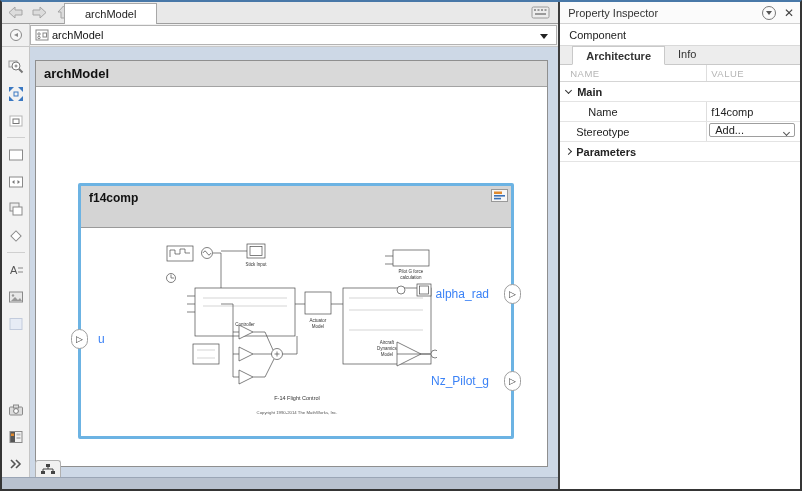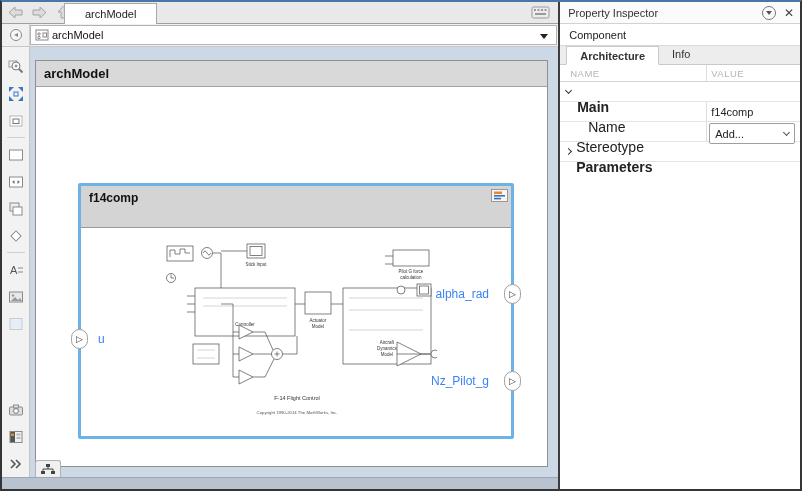--- a/index.html
+++ b/index.html
@@ -71,36 +71,36 @@
   .port-label{ position:absolute; font-size:12px; color:#3b82f6; z-index:2;}
   .thumb{ position:absolute; left:66px; top:52px; }
   
   .inspector{ width:243px; height:100%; background:#fff; border-left:2px solid #3c3c3c; display:flex; flex-direction:column; font-size:11px; color:#222;}
   .pi-title{ height:22px; flex:none; border-bottom:1px solid #d2d2d2; display:flex; align-items:center; padding:0 6px 0 8px; background:#fbfbfb;}
   .pi-title-text{ flex:1; font-size:11px; color:#333;}
   .pi-circle-caret{ width:14px; height:14px; border:1px solid #777; border-radius:50%; display:flex; align-items:center; justify-content:center; margin-right:8px;}
   .pi-circle-caret i{ width:0;height:0;border-left:3px solid transparent;border-right:3px solid transparent;border-top:4px solid #555;}
   .pi-close{ font-size:12px; color:#444; line-height:1;}
   .pi-object{ height:22px; flex:none; border-bottom:1px solid #d9d9d9; display:flex; align-items:center; padding-left:9px;}
-  .pi-tabs{ height:19px; flex:none; background:#ededed; border-bottom:1px solid #c9c9c9; display:flex; align-items:flex-end; padding-left:6px;}
+  .pi-tabs{ height:19px; flex:none; background:#ededed; border-bottom:1px solid #c9c9c9; display:flex; align-items:flex-end; padding-left:12px;}
   .pi-tab{ height:19px; padding:0 13px; line-height:18px; font-size:11px; color:#333;}
   .pi-tab.active{ background:#fff; border:1px solid #c9c9c9; border-bottom:1px solid #fff; font-weight:bold; margin-bottom:-1px;}
   .pi-grid{ flex:1; position:relative; }
   .pg-row{ position:relative; height:20px; border-bottom:1px solid #e4e4e4; }
   .pg-header{ height:17px; border-bottom:1px solid #d5d5d5;}
   .pg-header span{ position:absolute; top:3px; font-size:9.5px; letter-spacing:.5px; color:#b5b5b5;}
   .col-div{ position:absolute; left:146px; top:0; bottom:0; width:1px; background:#dedede;}
-  .pg-label{ position:absolute; top:4px; font-size:14px; color:#222; white-space:nowrap;margin-top:13px;}
+  .pg-label{ position:absolute; top:4px; font-size:11px; color:#222; white-space:nowrap;}
   .pg-value{ position:absolute; left:151px; top:4px; font-size:11px; color:#222;}
   .bold{ font-weight:bold; }
   .chev{ position:absolute; top:7px; width:5px; height:5px; border-right:1.4px solid #333; border-bottom:1.4px solid #333;}
   .chev.down{ transform:rotate(45deg); top:6px;}
   .chev.right{ transform:rotate(-45deg);}
   .combo{
-    position:absolute; left:149px; right:5px; top:1px; height:21px; background:#fff;
+    position:absolute; left:149px; right:5px; top:1px; height:14px; background:#fff;
     border:1px solid #9e9e9e; border-radius:2px; display:flex; align-items:center; padding-left:5px; font-size:11px;
   }
   .combo i{ position:absolute; right:5px; top:6px; width:5px; height:5px; border-right:1.3px solid #555; border-bottom:1.3px solid #555; transform:rotate(45deg);}
   svg{ display:block; }
   .mini-text{ font-size:4.5px; fill:#333; }
 </style>
 </head>
 <body>
 
 <div class="window">

